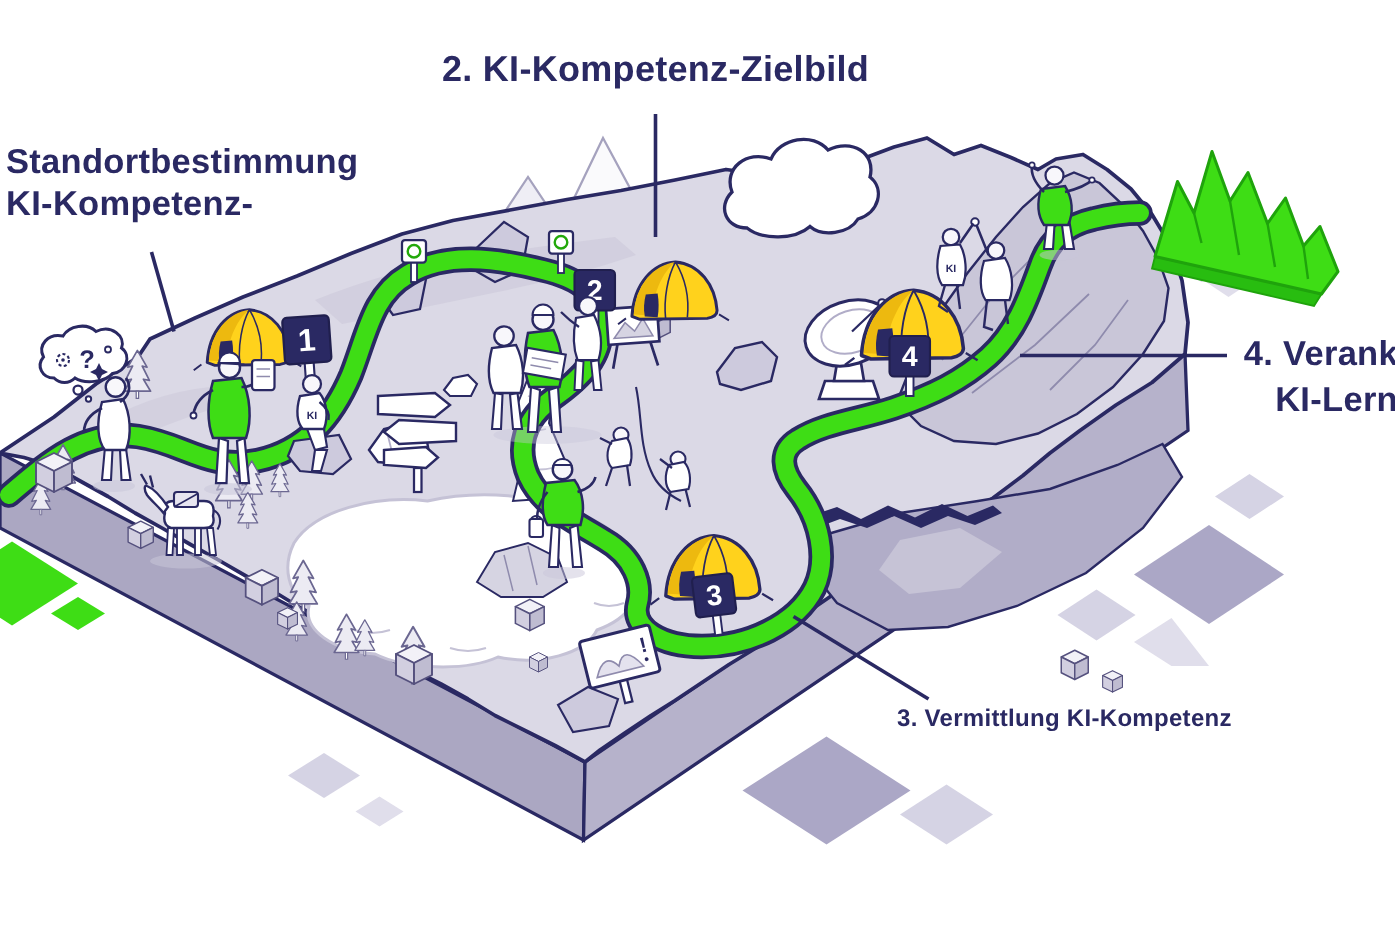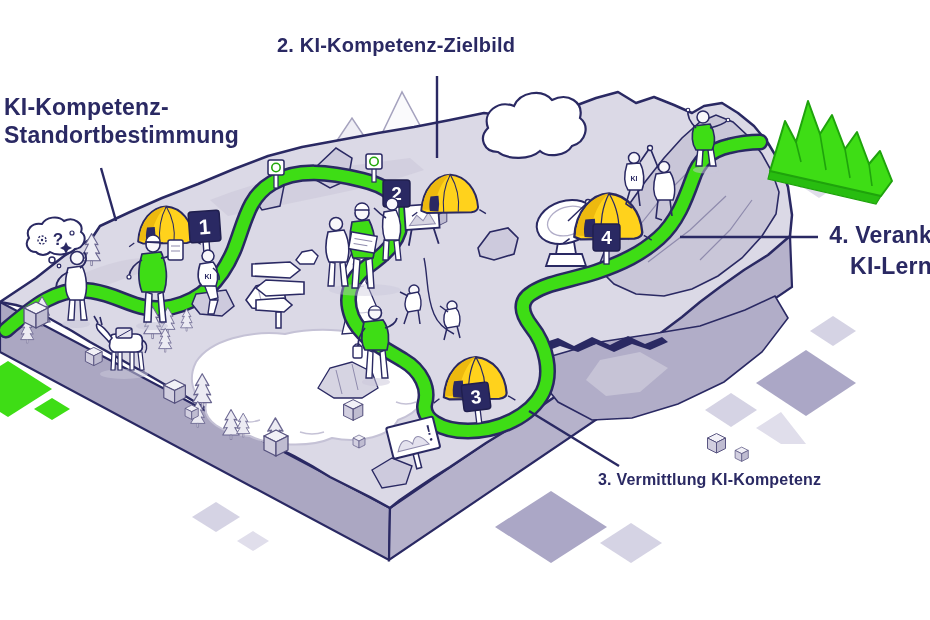--- a/index.html
+++ b/index.html
@@ -1,21 +1,21 @@
 <!DOCTYPE html>
 <html style="--navy: #2A2963; --green: #3EDD15; --green-dark: #23A80B; --yellow: #FFD21C; --yellow-shade: #EDB90F; --surface: #DBD9E6; --wall-left: #ABA7C2; --wall-right: #B6B2CB; --rock-mid: #C9C6D8; --rock-dark: #B1ADC8; --diamond-mid: #ABA7C6; --diamond-light: #D5D3E4; --diamond-lighter: #E0DEEB;"><head>
 <meta charset="utf-8">
 <style>
   html,body{margin:0;padding:0;background:#fff;}
   .stage{position:relative;width:930px;height:620px;overflow:hidden;background:#fff;
          font-family:"Liberation Sans",sans-serif;}
   .stage svg{position:absolute;left:0;top:0;}
   .label{position:absolute;color:var(--navy,#2A2963);font-weight:700;letter-spacing:.2px;line-height:1.2;}
   .l1{left:4px;top:94px;font-size:23px;}
-  .l2{left:277px;top:33px;width:320px;font-size:20px;}
+  .l2{left:277px;top:33px;width:320px;text-align:center;font-size:24px;}
   .l3{left:598px;top:470px;width:330px;font-size:16px;}
   .l4{right:-2px;top:220px;width:150px;text-align:right;font-size:23px;line-height:1.35;}
   text{font-family:"Liberation Sans",sans-serif;}
   .signnum{fill:#fff;font-size:19px;font-weight:700;text-anchor:middle;}
   .signnum.big{font-size:21px;}
   .shirt{fill:var(--navy,#2A2963);font-size:7px;font-weight:700;text-anchor:middle;}
   .glyph{fill:var(--navy,#2A2963);font-weight:700;text-anchor:middle;}
 </style>
 </head>
 <body>
@@ -326,22 +326,22 @@
   </g>
 
   <g>
     <path d="M770,171 L881,196 L876,204 L768,179 Z" fill="#28BD10" stroke="#1FA30C" stroke-width="1.2"></path>
     <path d="M770,171 L785,121 L796,142 L808,101 L820,134 L832,115 L845,149 L857,132 L869,164 L880,151 L892,181 L881,196 Z" fill="var(--green,#3EDD15)" stroke="#1FA30C" stroke-width="2" stroke-linejoin="round"></path>
     <path d="M796,142 L801,162 M820,134 L826,170 M845,149 L850,178 M869,164 L872,186" stroke="#1FA30C" stroke-width="1.6" fill="none"></path>
   </g>
 </svg>
 
 <div class="label l1">
+  <div>Standortbestimmung</div>
   <div>KI-Kompetenz-</div>
-  <div>Standortbestimmung</div>
 </div>
 <div class="label l2">2. KI-Kompetenz-Zielbild</div>
 <div class="label l3">3. Vermittlung KI-Kompetenz</div>
 <div class="label l4">
   <div>4. Verank</div>
   <div>KI-Lern</div>
 </div>
 
 </div>
 

